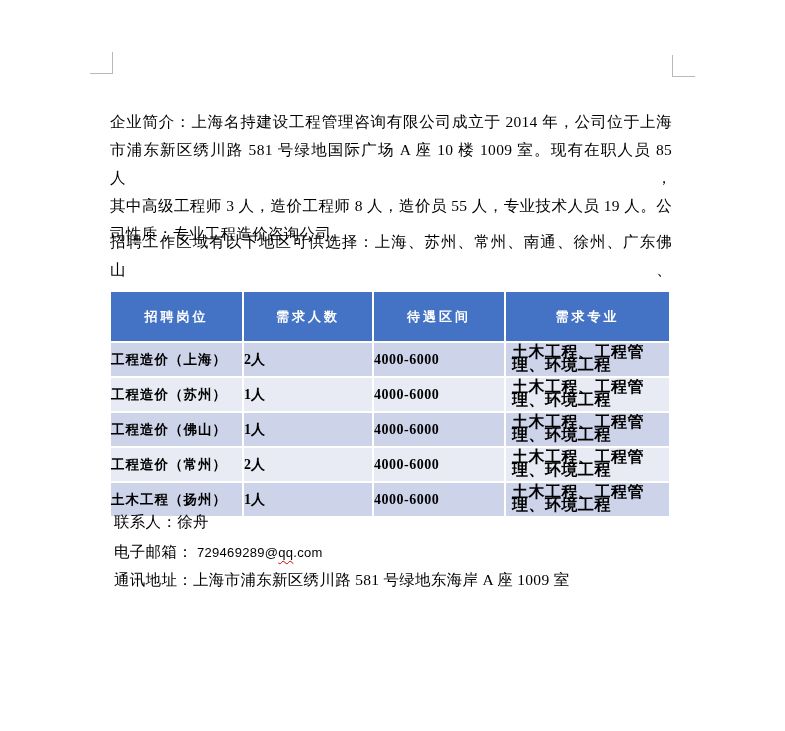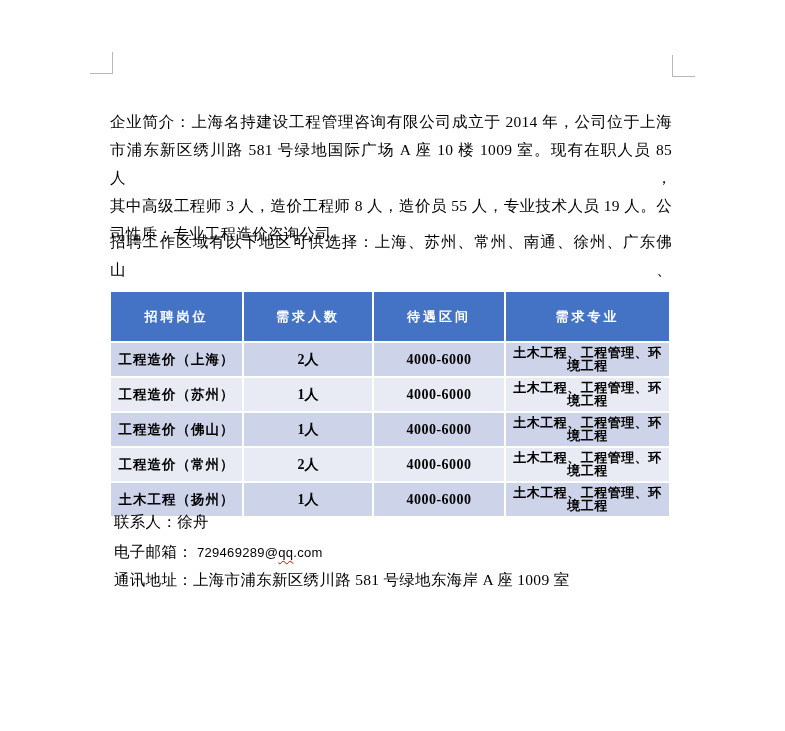--- a/index.html
+++ b/index.html
@@ -84,31 +84,31 @@
     height: 29px;
     font-size: 13px;
     font-weight: bold;
     letter-spacing: 3px;
     text-align: center;
     vertical-align: middle;
     padding: 10px;
   }
   .recruit-table td {
     height: 33px;
-    text-align: center;
+    text-align: left;
     vertical-align: middle;
     font-weight: bold;
     padding: 0;
   }
   .recruit-table tbody tr:nth-child(odd) td { background: var(--row_odd_bg, #CDD3E8); }
   .recruit-table tbody tr:nth-child(even) td { background: var(--row_even_bg, #E9EBF4); }
   td.pos { font-size: 13.5px; letter-spacing: 1px; }
   td.cnt { font-size: 14px; margin-top: 13px; }
   td.sal { font-size: 14px; letter-spacing: 0.5px; }
-  td.maj { font-size: 13px; padding: 0 6px; margin-left: 8px; }
+  td.maj { font-size: 16px; padding: 0 6px; margin-left: 8px; }
   td.maj span {
     display: inline-block;
     line-height: 13px;
     letter-spacing: 0.5px;
   }
 
   .contact {
     position: absolute;
     left: 114px;
     width: 600px;

